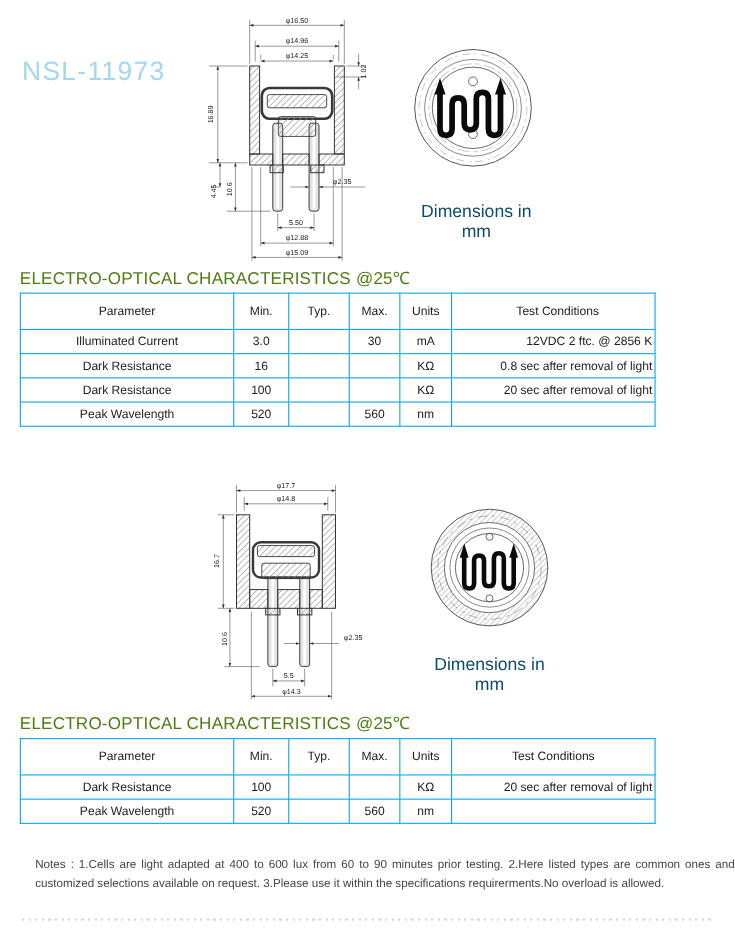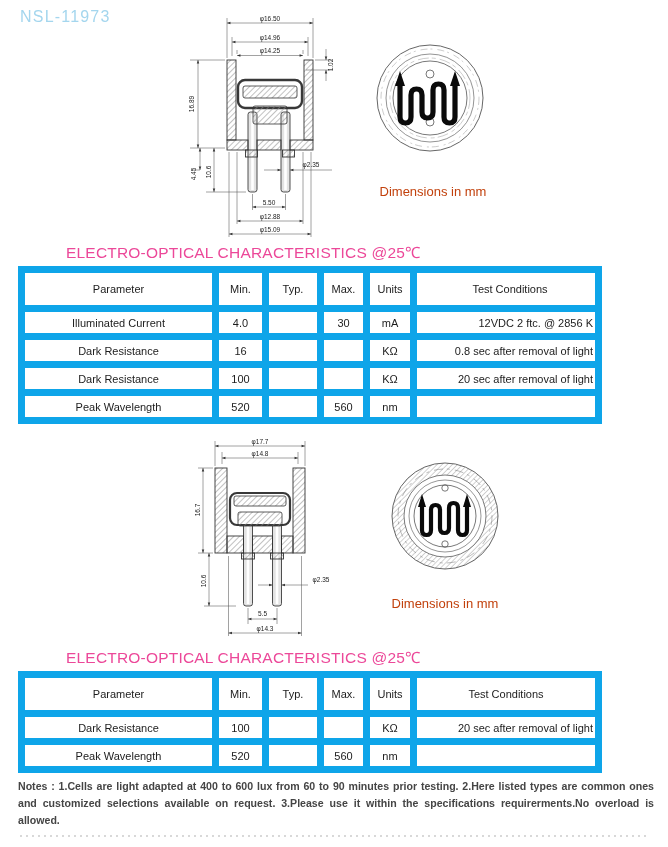--- a/index.html
+++ b/index.html
@@ -1,23 +1,23 @@
 <!DOCTYPE html>
 <html><head>
 <meta charset="utf-8">
 <style>
   html,body{margin:0;padding:0;background:#fff;}
   .page{position:relative;width:668px;height:847px;background:#ffffff;overflow:hidden;
         font-family:"Liberation Sans",sans-serif;color:#1c1c1c;}
   .abs{position:absolute;}
-  .model-title{font-size:16px;letter-spacing:1.2px;color:#a4d6ee;font-weight:normal;}
-  .section-heading{font-size:15.5px;letter-spacing:0.2px;color:#ec4899;white-space:nowrap;margin-left:48px;}
-  .caption{font-size:13px;color:#c2410c;text-align:center;width:130px;}
+  .model-title{font-size:24px;letter-spacing:1.2px;color:#a4d6ee;font-weight:normal;margin-top:44px;}
+  .section-heading{font-size:15.5px;letter-spacing:0.2px;color:#4d7c0f;white-space:nowrap;}
+  .caption{font-size:16px;color:#0c4a6e;text-align:center;width:130px;}
   .spec-table{border-collapse:collapse;table-layout:fixed;width:577px;font-size:11px;color:#1c1c1c;}
-  .spec-table th,.spec-table td{border:7px solid #0ea5e9;font-weight:normal;text-align:center;
+  .spec-table th,.spec-table td{border:1px solid #0ea5e9;font-weight:normal;text-align:center;
         padding:0 2px;overflow:hidden;white-space:nowrap;}
   .spec-table th{height:32px;}
   .spec-table td{height:21px;margin-left:32px;}
   .spec-table td.cond,.spec-table th.cond{text-align:right;padding-left:10px;}
   .notes{font-size:10.6px;color:#454545;line-height:1.6;text-align:justify;width:636px;}
   .scanline{height:2px;opacity:.4;
         background:repeating-linear-gradient(90deg,#9e9e9e 0 2px,transparent 2px 6px);}
   svg text{font-family:"Liberation Sans",sans-serif;}
 </style>
 </head>
@@ -130,21 +130,21 @@
         <tr>
       <th>Parameter</th>
       <th>Min.</th>
       <th>Typ.</th>
       <th>Max.</th>
       <th>Units</th>
       <th class="cond" style="text-align:center">Test Conditions</th>
     </tr>
     <tr>
       <td>Illuminated Current</td>
-      <td>4.0</td>
+      <td>3.0</td>
       <td></td>
       <td>30</td>
       <td>mA</td>
       <td class="cond">12VDC 2 ftc. @ 2856 K</td>
     </tr>
     <tr>
       <td>Dark Resistance</td>
       <td>16</td>
       <td></td>
       <td></td>
@@ -278,17 +278,17 @@
       <td>Peak Wavelength</td>
       <td>520</td>
       <td></td>
       <td>560</td>
       <td>nm</td>
       <td class="cond"></td>
     </tr>
   </tbody>
     </table>
 
-  <div class="abs notes" style="left:18px;top:778px;font-weight:bold;">Notes : 1.Cells are light adapted at 400 to 600 lux from 60 to 90 minutes prior testing.  2.Here listed types are common ones and customized selections available on request.  3.Please use it within the specifications requirerments.No overload is allowed.</div>
+  <div class="abs notes" style="left:32px;top:778px;">Notes : 1.Cells are light adapted at 400 to 600 lux from 60 to 90 minutes prior testing.  2.Here listed types are common ones and customized selections available on request.  3.Please use it within the specifications requirerments.No overload is allowed.</div>
 
   <div class="abs scanline" style="left:20px;top:835px;width:628px;"></div>
 
 </div>
 
 </body></html>

